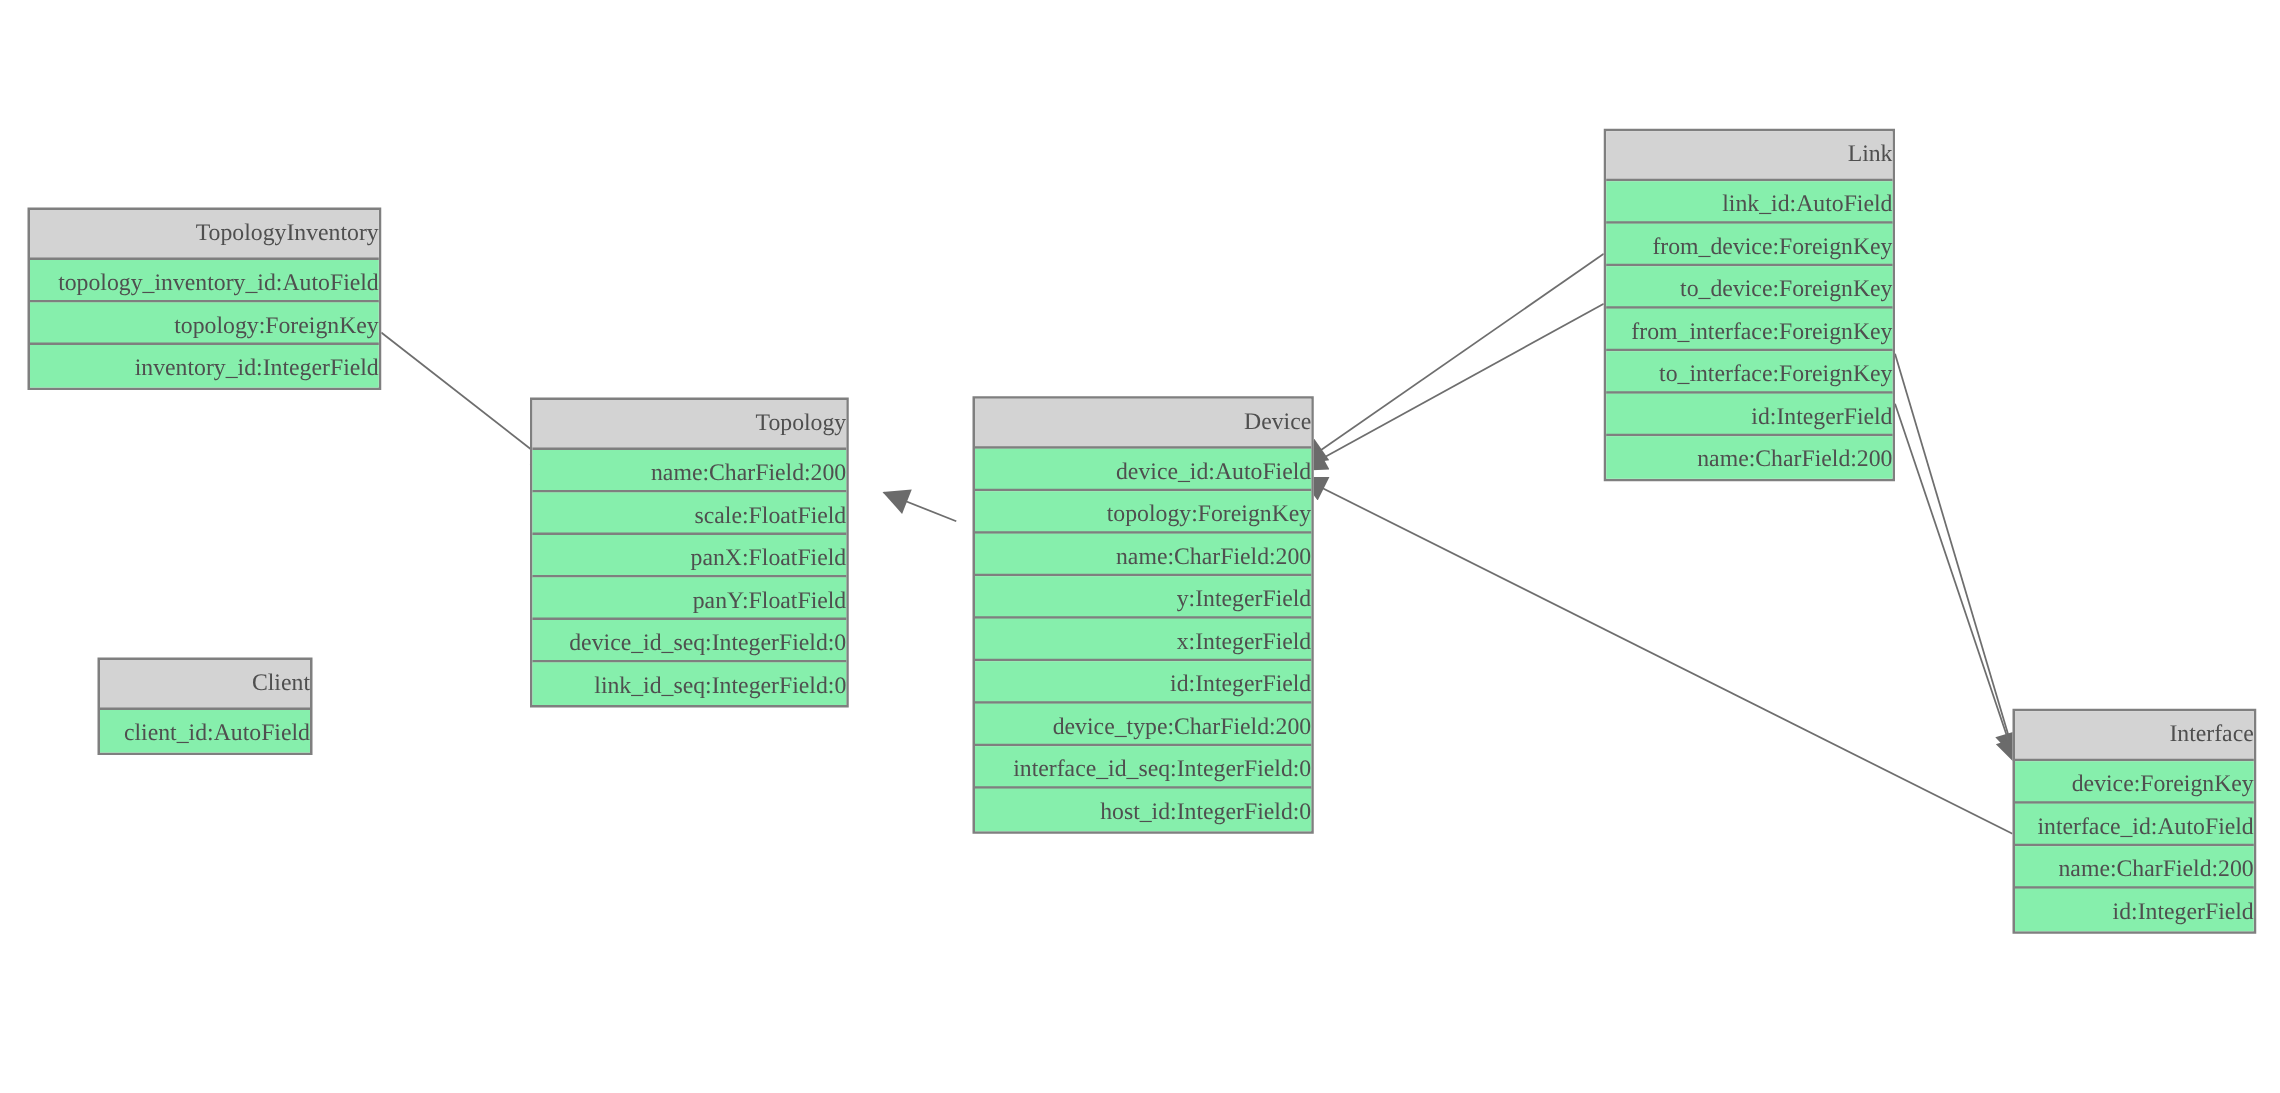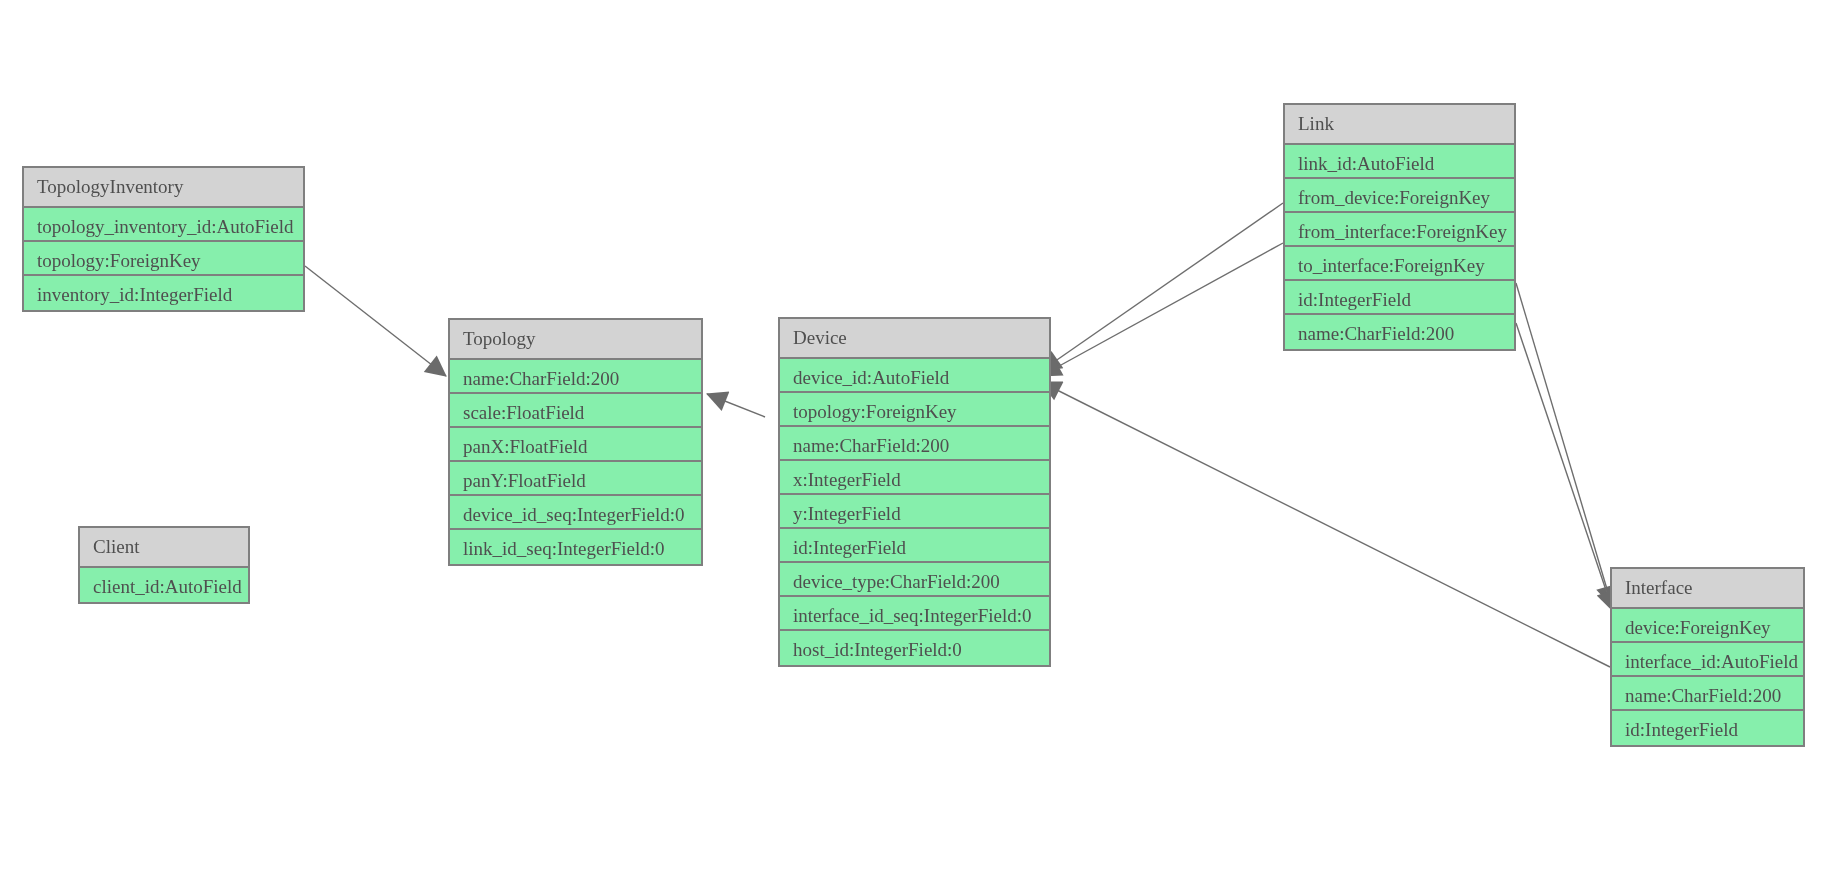--- a/index.html
+++ b/index.html
@@ -23,20 +23,21 @@
     height: 874px;
     pointer-events: none;
   }
   .entity {
     position: absolute;
     box-sizing: border-box;
     border: 2px solid #7f7f7f;
     background: #ffffff;
     color: #4f4f4f;
     font-size: 19px;
+    text-align: right;
   }
   .entity .hdr {
     box-sizing: border-box;
     height: 40px;
     line-height: 37px;
     background: #d3d3d3;
     border-bottom: 2px solid #7f7f7f;
     padding-left: 13px;
     white-space: nowrap;
     overflow: hidden;
@@ -49,21 +50,21 @@
     padding-left: 13px;
     background: #86efac;
     white-space: nowrap;
     overflow: hidden;
   }
   .entity .row:last-child {
     border-bottom: none;
   }
   
   #e-topologyinventory { left: 22px;   top: 166px; width: 283px; }
-  #e-topology          { left: 448px;  top: 318px; width: 255px; }
+  #e-topology          { left: 424px;  top: 318px; width: 255px; }
   #e-client            { left: 78px;   top: 526px; width: 172px; }
   #e-device            { left: 765px;  top: 317px; width: 273px; margin-left: 13px; }
   #e-link              { left: 1283px; top: 103px; width: 233px; }
   #e-interface         { left: 1610px; top: 567px; width: 195px; }
 </style>
 </head>
 <body>
 
 <div id="canvas">
 
@@ -102,32 +103,33 @@
   <div class="entity" id="e-client">
     <div class="hdr">Client</div>
     <div class="row">client_id:AutoField</div>
   </div>
 
   <div class="entity" id="e-device">
     <div class="hdr">Device</div>
     <div class="row">device_id:AutoField</div>
     <div class="row">topology:ForeignKey</div>
     <div class="row">name:CharField:200</div>
+    <div class="row">y:IntegerField</div>
     <div class="row">x:IntegerField</div>
-    <div class="row">y:IntegerField</div>
     <div class="row">id:IntegerField</div>
     <div class="row">device_type:CharField:200</div>
     <div class="row">interface_id_seq:IntegerField:0</div>
     <div class="row">host_id:IntegerField:0</div>
   </div>
 
   <div class="entity" id="e-link">
     <div class="hdr">Link</div>
     <div class="row">link_id:AutoField</div>
     <div class="row">from_device:ForeignKey</div>
+    <div class="row">to_device:ForeignKey</div>
     <div class="row">from_interface:ForeignKey</div>
     <div class="row">to_interface:ForeignKey</div>
     <div class="row">id:IntegerField</div>
     <div class="row">name:CharField:200</div>
   </div>
 
   <div class="entity" id="e-interface">
     <div class="hdr">Interface</div>
     <div class="row">device:ForeignKey</div>
     <div class="row">interface_id:AutoField</div>

